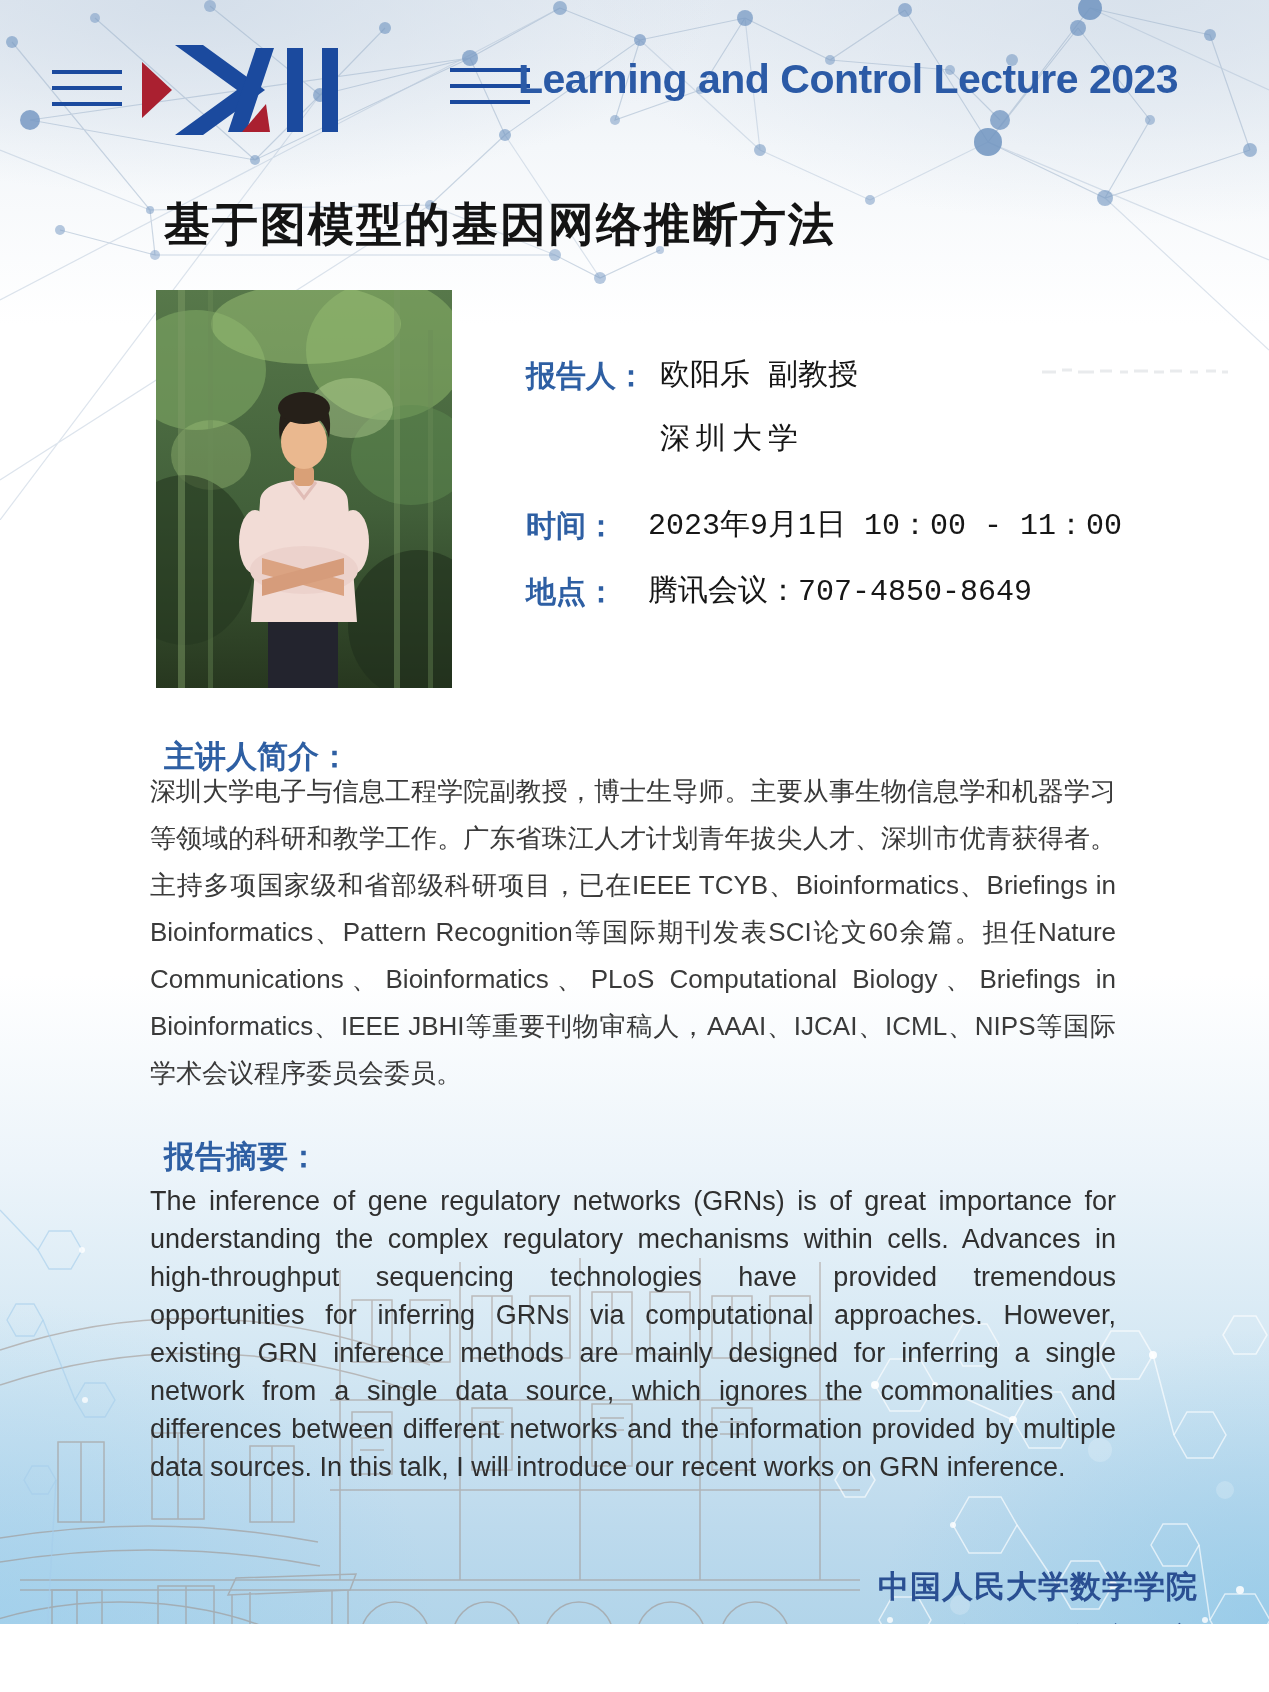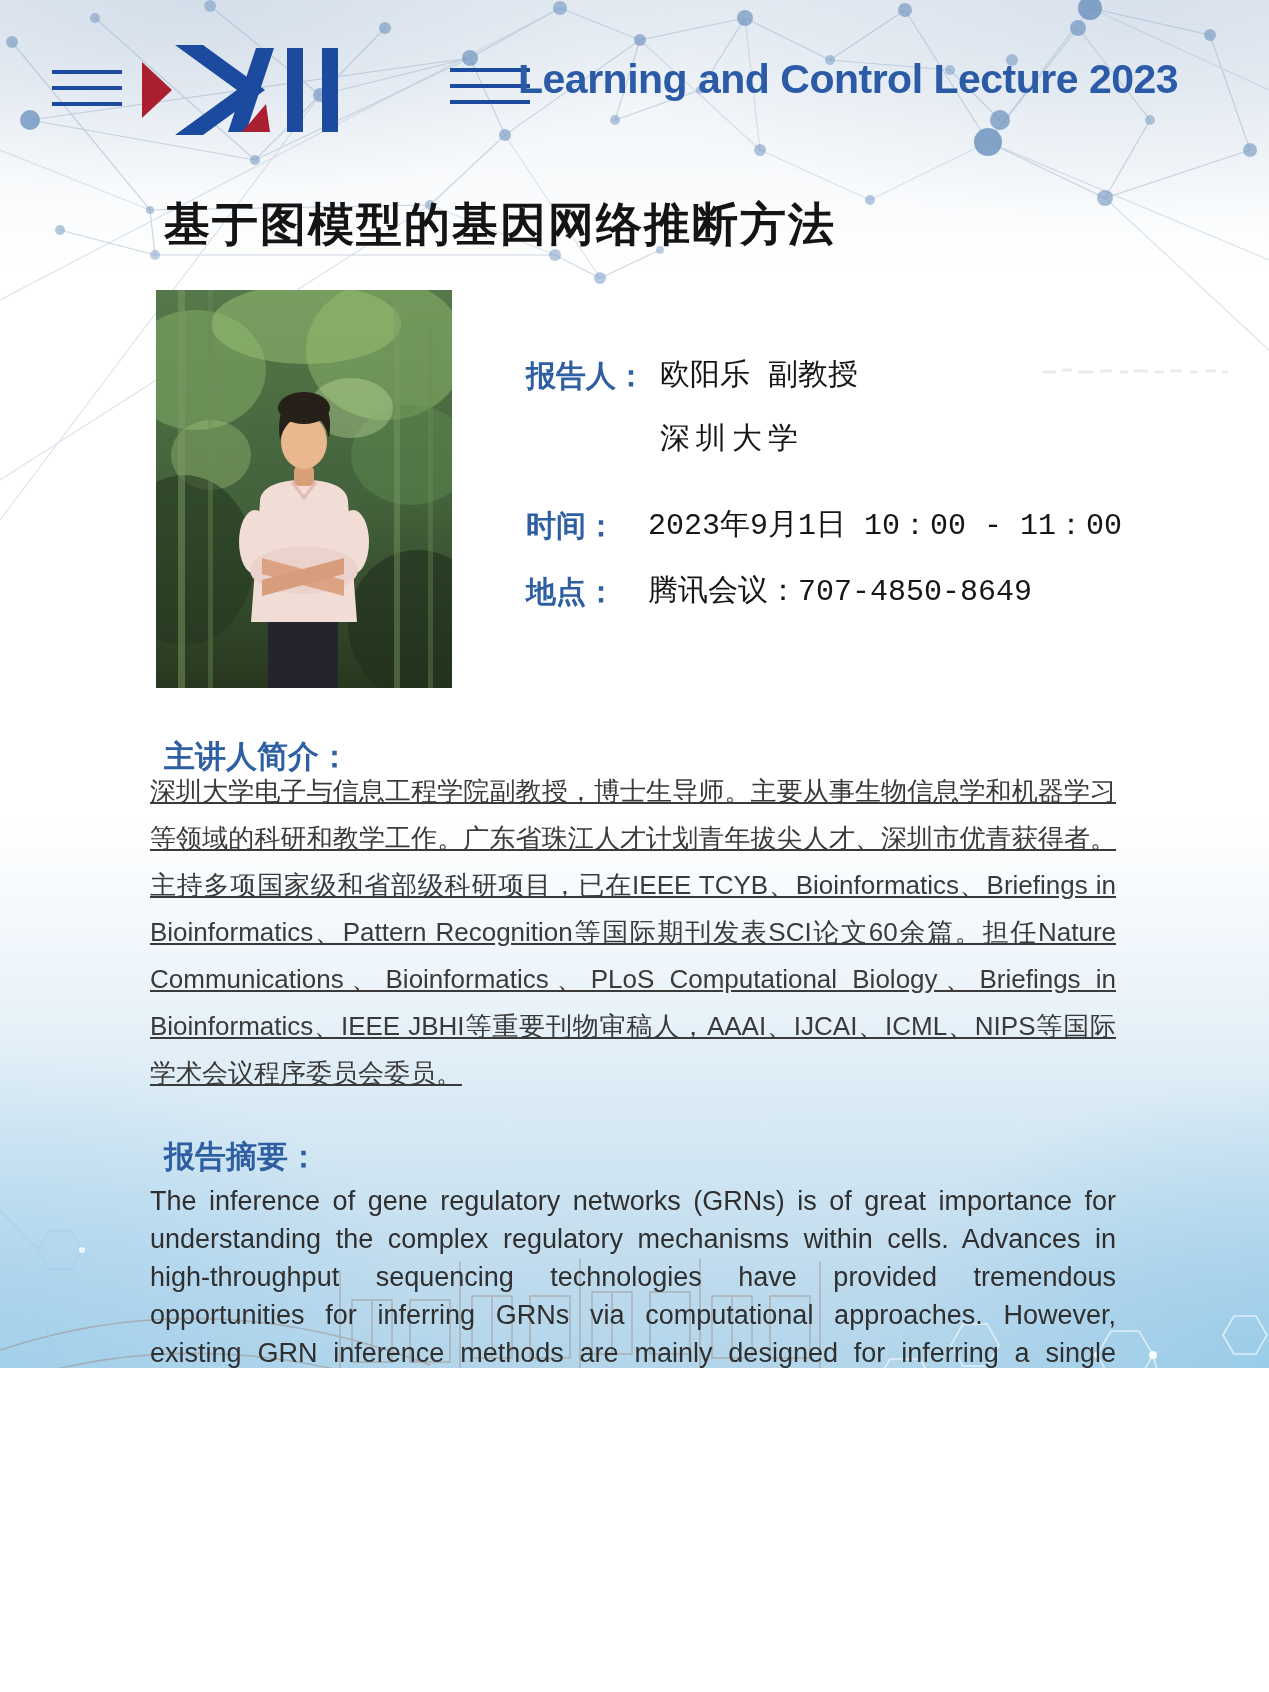--- a/index.html
+++ b/index.html
@@ -1,32 +1,32 @@
 <!DOCTYPE html>
 <html><head>
 <meta charset="utf-8">
 <style>
   html,body{margin:0;padding:0;background:#ffffff;}
   .poster{
-    position:relative;width:1269px;height:1368px;margin:0 auto;overflow:hidden;
+    position:relative;width:1269px;height:1624px;margin:0 auto;overflow:hidden;
     font-family:"Liberation Sans",sans-serif;
     background:
       radial-gradient(ellipse 560px 420px at 100% 100%, rgba(138,198,232,.60), rgba(138,198,232,0) 70%),
       radial-gradient(ellipse 620px 460px at 0% 100%, rgba(150,204,236,.55), rgba(150,204,236,0) 70%),
       radial-gradient(ellipse 700px 260px at 15% 0%, rgba(210,221,233,.9), rgba(210,221,233,0) 75%),
       radial-gradient(ellipse 760px 300px at 90% 0%, rgba(214,224,235,.85), rgba(214,224,235,0) 75%),
       linear-gradient(180deg,#e6ecf3 0%,#f4f7fa 9%,#ffffff 20%,#ffffff 60%,#ecf4fa 72%,#d3e7f3 84%,#bddaed 94%,#b2d5ea 100%);
   }
   .decor{position:absolute;pointer-events:none;}
   .series-title{position:absolute;left:518px;top:56px;font-size:41px;font-weight:bold;color:#2b5aa6;letter-spacing:-.5px;white-space:nowrap;}
   .cn-title{position:absolute;left:148px;top:178px;font-size:46px;font-weight:900;color:#141414;letter-spacing:2px;white-space:nowrap;}
   .info-label{position:absolute;color:#2e5fa3;font-weight:bold;font-size:30px;white-space:nowrap;}
   .info-value{position:absolute;color:#161616;font-size:30px;font-family:Liberation Mono, monospace;white-space:nowrap;}
   .section-heading{position:absolute;left:148px;color:#2e5fa3;font-size:31px;font-weight:bold;white-space:nowrap;}
-  .bio-text{position:absolute;left:150px;top:768px;width:966px;font-size:26px;line-height:47px;text-align:justify;color:#3a3a3a;text-decoration:underline;}
+  .bio-text{position:absolute;left:150px;top:768px;width:966px;font-size:26px;line-height:47px;text-align:justify;color:#3a3a3a;}
   .abstract-text{position:absolute;left:150px;top:1182px;width:966px;font-size:27px;line-height:38px;text-align:justify;color:#2f2f2f;}
   .footer-org{position:absolute;right:71px;top:1560px;text-align:right;font-family:"Liberation Serif",serif;font-weight:bold;font-size:31px;line-height:53px;color:#2a4f92;letter-spacing:1px;white-space:nowrap;}
   .photo-frame{position:absolute;left:156px;top:290px;width:296px;height:398px;overflow:hidden;}
 </style>
 </head>
 <body>
 
 <div class="poster">
 
   <svg class="decor" style="left:0;top:0" width="1269" height="520" viewBox="0 0 1269 520">
@@ -258,14 +258,18 @@
     <span class="info-label" style="left:526px;top:572px">地点：</span>
     <span class="info-value" style="left:648px;top:570px">腾讯会议：707-4850-8649</span>
   </div>
 
   <h2 class="section-heading" style="top:720px;margin:16px">主讲人简介：</h2>
   <p class="bio-text" style="margin:0">深圳大学电子与信息工程学院副教授，博士生导师。主要从事生物信息学和机器学习等领域的科研和教学工作。广东省珠江人才计划青年拔尖人才、深圳市优青获得者。主持多项国家级和省部级科研项目，已在IEEE TCYB、Bioinformatics、Briefings in Bioinformatics、Pattern Recognition等国际期刊发表SCI论文60余篇。担任Nature Communications、Bioinformatics、PLoS Computational Biology、Briefings in Bioinformatics、IEEE JBHI等重要刊物审稿人，AAAI、IJCAI、ICML、NIPS等国际学术会议程序委员会委员。</p>
 
   <h2 class="section-heading" style="top:1120px;margin:16px">报告摘要：</h2>
   <p class="abstract-text" style="margin:0">The inference of gene regulatory networks (GRNs) is of great importance for understanding the complex regulatory mechanisms within cells. Advances in high-throughput sequencing technologies have provided tremendous opportunities for inferring GRNs via computational approaches. However, existing GRN inference methods are mainly designed for inferring a single network from a single data source, which ignores the commonalities and differences between different networks and the information provided by multiple data sources. In this talk, I will introduce our recent works on GRN inference.</p>
 
+  <div class="footer-org">
+    <div>中国人民大学数学学院</div>
+    <div>分布式人工智能实验室</div>
+  </div>
 
 </div>
 
 </body></html>

